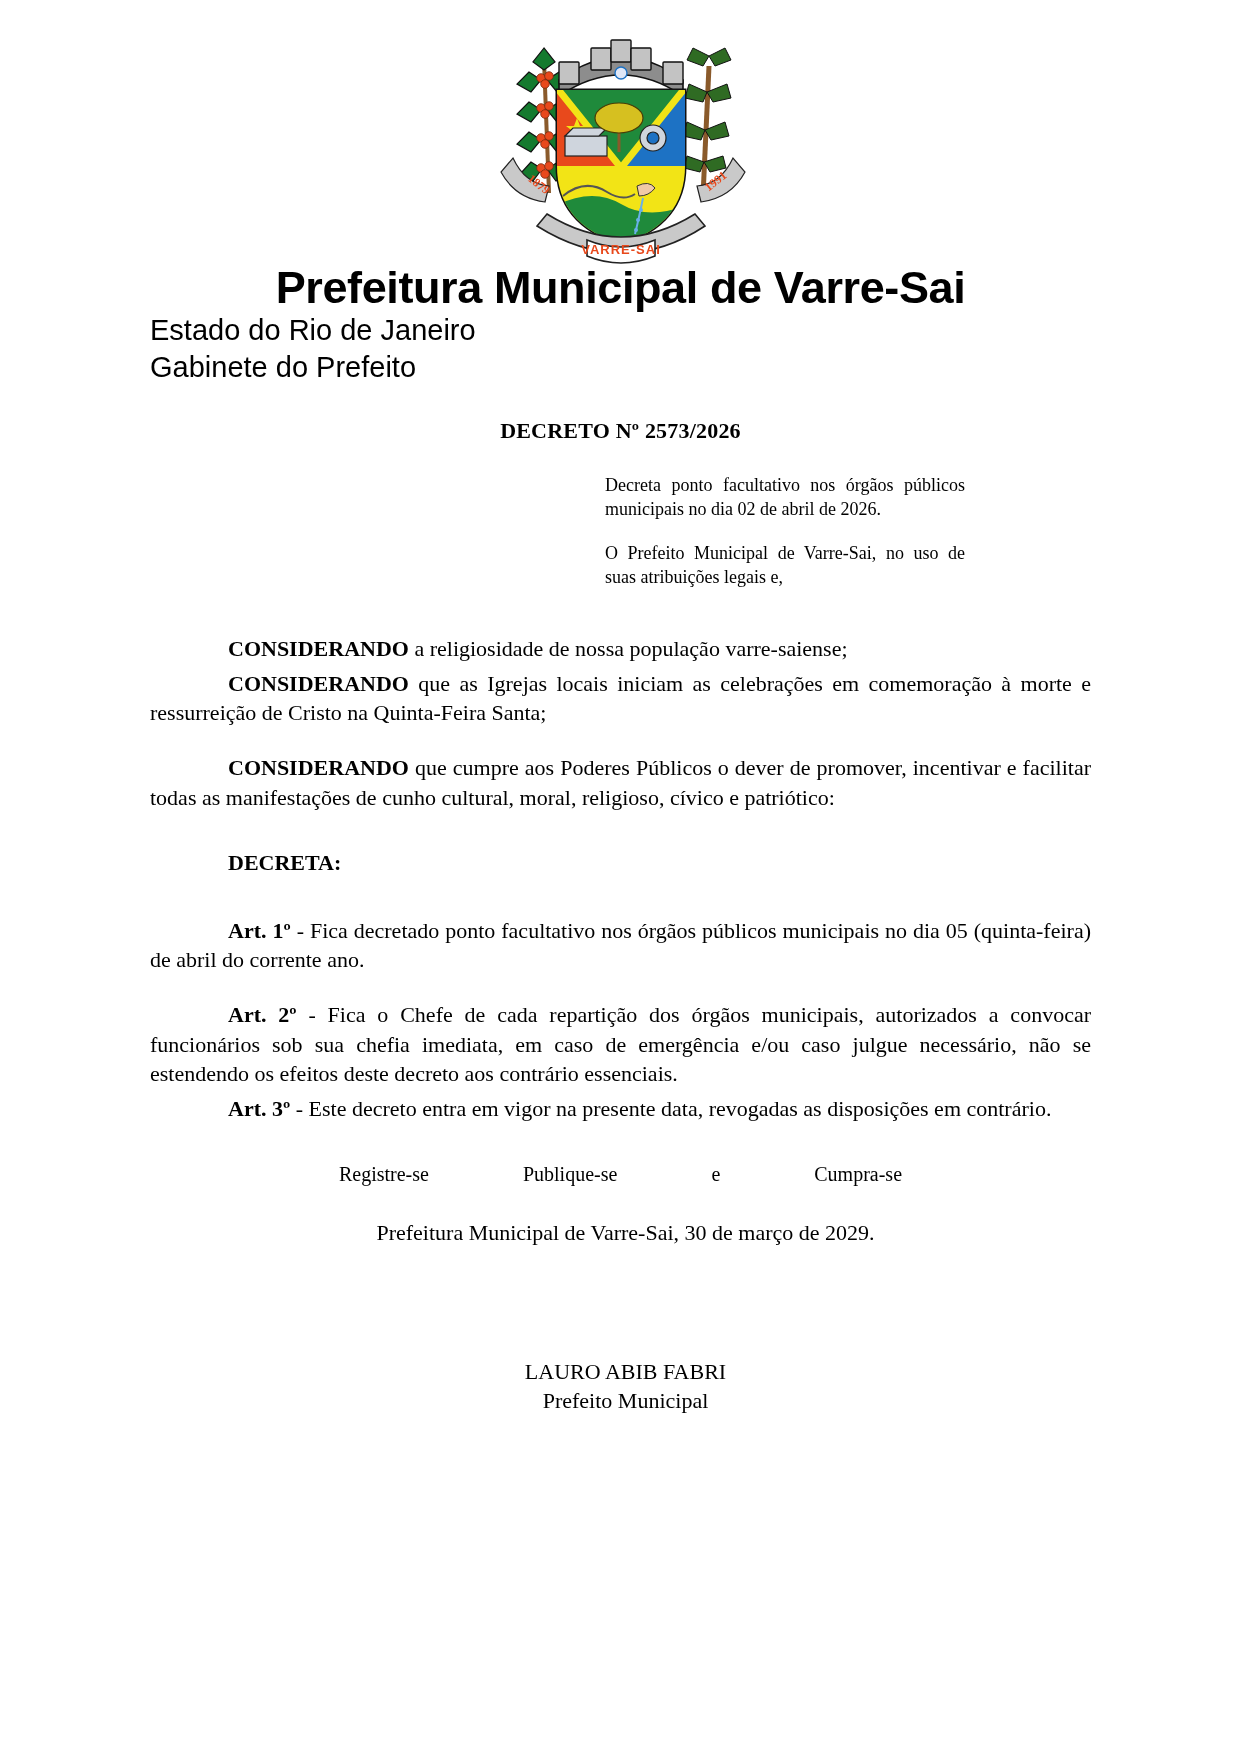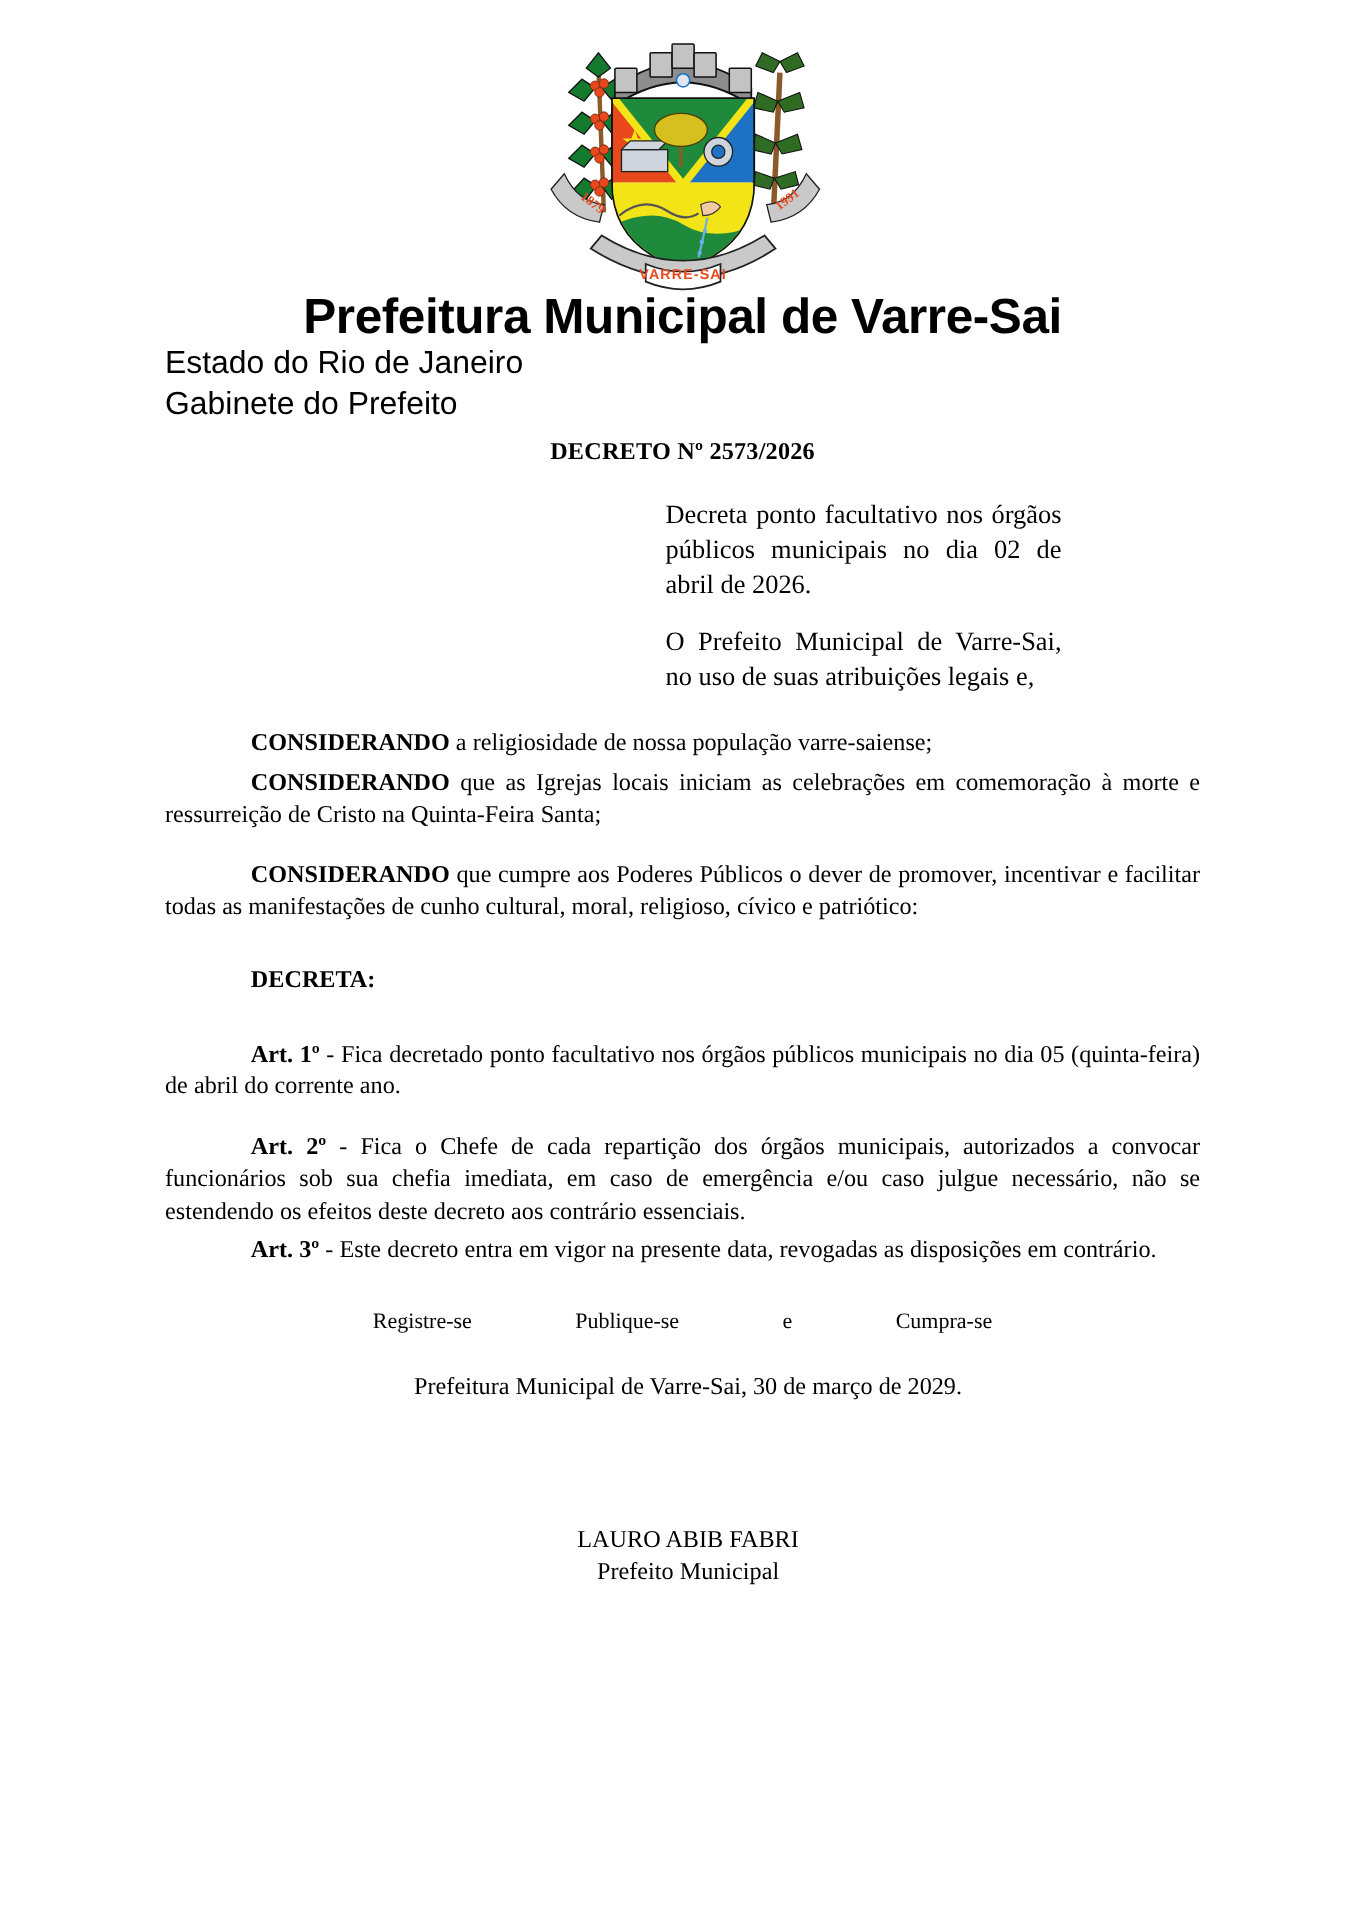--- a/index.html
+++ b/index.html
@@ -54,43 +54,43 @@
     font-size: 29px;
     font-weight: 400;
     line-height: 1.28;
   }
 
   
   .decree-no {
     text-align: center;
     font-size: 22px;
     font-weight: 700;
-    margin-top: 11px;
+    margin-top: 32px;
     letter-spacing: 0.2px;
     font-family: Liberation Serif, serif;
   }
 
   
   .preamble {
     margin-top: 30px;
     margin-left: 455px;
     width: 360px;
   }
   .preamble p {
     margin: 0 0 20px 0;
-    font-size: 24px;
+    font-size: 18px;
     line-height: 1.33;
     text-align: justify;
     text-justify: inter-word;
   }
   .preamble p:last-child { margin-bottom: 0; }
 
   
   .body-block {
-    margin-top: 28px;
+    margin-top: 44px;
   }
   p.para {
     margin: 0;
     font-size: 22px;
     line-height: 1.33;
     text-align: justify;
     text-justify: inter-word;
     text-indent: 0;
   }
   p.para.indent {

